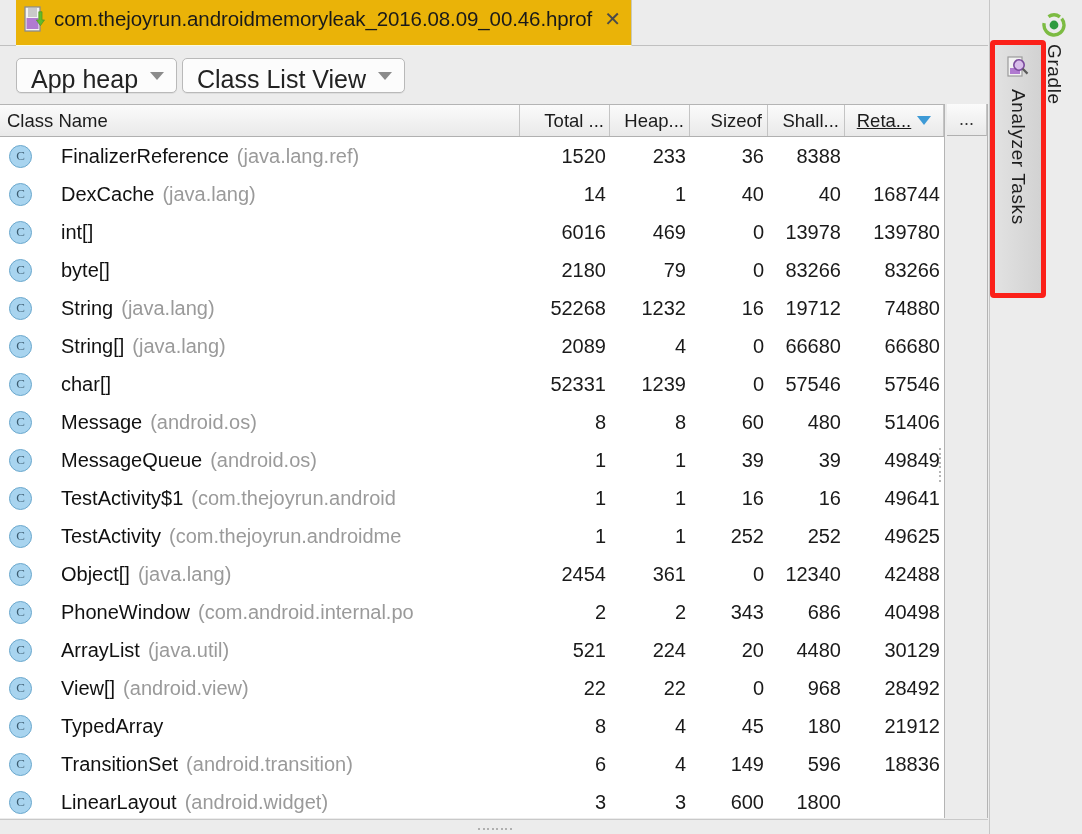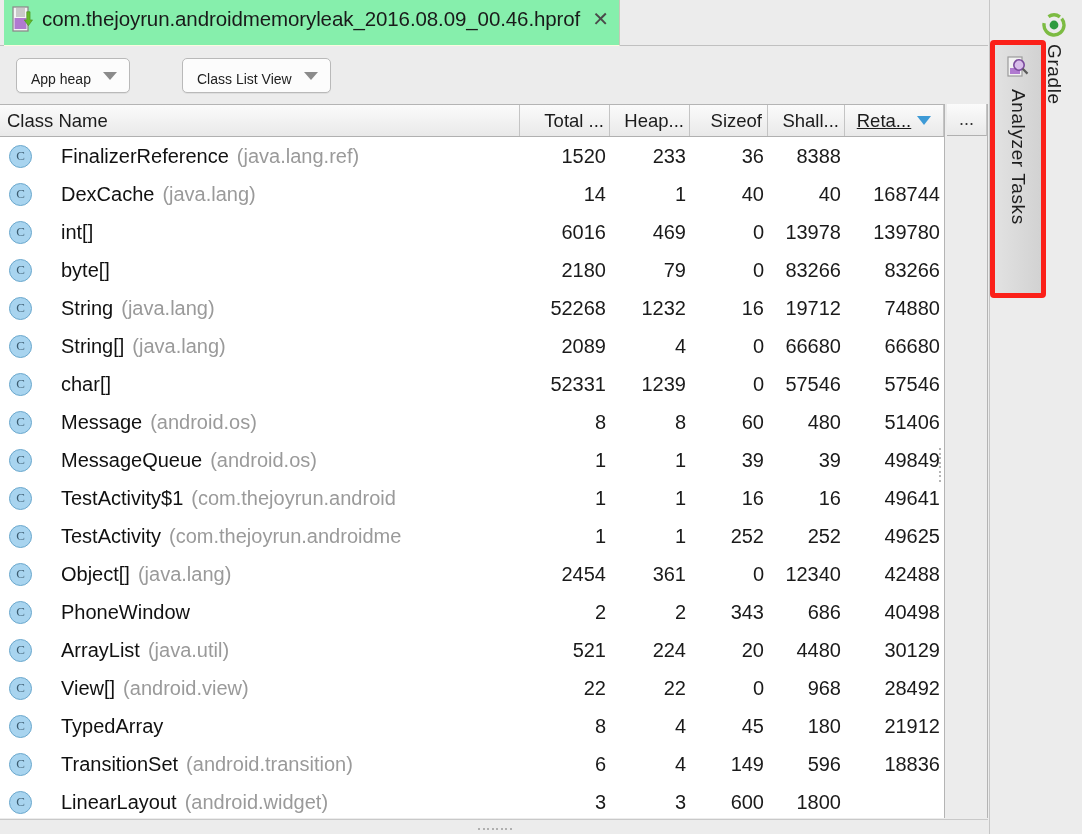--- a/index.html
+++ b/index.html
@@ -17,25 +17,25 @@
   }
 
   
   .tabstrip {
     position: absolute; left: 0; top: 0;
     width: 988px; height: 46px;
     background: #ececec;
     border-bottom: 1px solid #c0c0c0;
   }
   .tab {
-    position: absolute; left: 4px; top: 0;
+    position: absolute; left: 16px; top: 0;
     height: 46px;
     display: flex; align-items: center;
     padding: 0 10px 8px 8px;
-    background: #86efac;
+    background: #eab308;
     border-right: 1px solid #c8c8b8;
     border-bottom: 1px solid #fbfbe0;
   }
   .tab-icon {
     width: 22px; height: 26px;
     position: relative; flex: 0 0 auto;
     margin-right: 8px;
   }
   .tab-title {
     font-size: 20.5px;
@@ -61,21 +61,21 @@
     position: absolute; top: 11px;
     height: 35px;
     background: #fcfcfc;
     border: 1px solid #b9b9b9;
     border-radius: 5px;
     display: flex; align-items: center;
     padding: 0 12px 0 14px;
     box-shadow: 0 1px 0 rgba(0,0,0,0.06);
   }
   .combo-label {
-    font-size: 14px;
+    font-size: 25px;
     color: #222;
     white-space: nowrap;
     margin-top: 7px;
   }
   .combo-arrow {
     margin-left: 12px;
     width: 0; height: 0;
     border-left: 7px solid transparent;
     border-right: 7px solid transparent;
     border-top: 8px solid #8b8b8b;
@@ -419,20 +419,21 @@
           <div class="td num c-total">2454</div>
           <div class="td num c-heap">361</div>
           <div class="td num c-sizeof">0</div>
           <div class="td num c-shall">12340</div>
           <div class="td num c-reta">42488</div>
         </div>
         <div class="tr">
           <div class="td name">
             <span class="cls-icon">C</span>
             <span class="cls-simple">PhoneWindow</span>
+            <span class="cls-pkg">(com.android.internal.po</span>
           </div>
           <div class="td num c-total">2</div>
           <div class="td num c-heap">2</div>
           <div class="td num c-sizeof">343</div>
           <div class="td num c-shall">686</div>
           <div class="td num c-reta">40498</div>
         </div>
         <div class="tr">
           <div class="td name">
             <span class="cls-icon">C</span>

